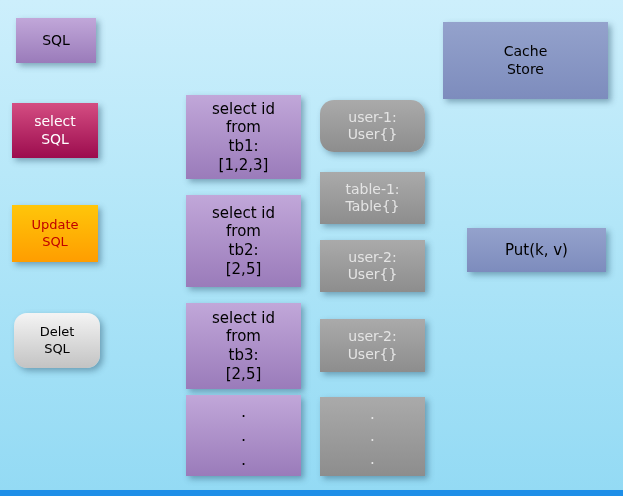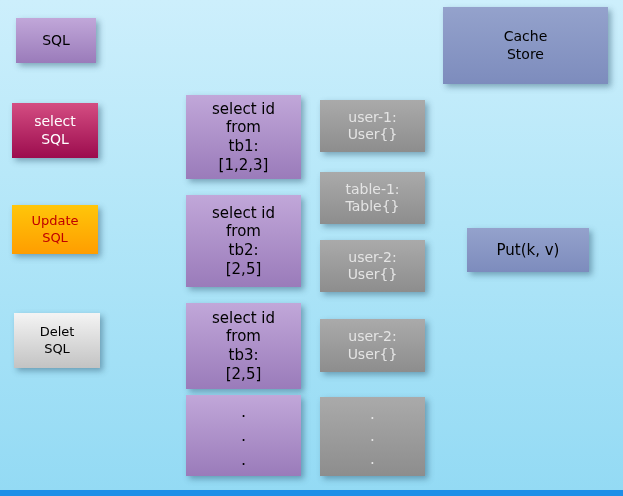--- a/index.html
+++ b/index.html
@@ -28,41 +28,41 @@
     .magenta    { background: linear-gradient(#d44d82, #9c0c4e); color: #fff; }
     .orange     { background: linear-gradient(#ffc60a, #ff9d00); color: #c00000; }
     .silver     { background: linear-gradient(#f4f4f4, #c3c3c3); color: #000; }
     .graybox    { background: linear-gradient(#aaaaaa, #8d8d8d); color: #e4e4e4; }
     .lru        { background: linear-gradient(#a2a2a2, #878787); color: #f2f2f2; }
     .periwinkle { background: linear-gradient(#94a2cc, #7d8cbd); color: #000; }
 
     
     .sql-box        { left: 16px;  top: 18px;  width: 80px;  height: 45px;  font-size: 14px; }
     .select-sql-box { left: 12px;  top: 103px; width: 86px;  height: 55px;  font-size: 14px; }
-    .update-sql-box { left: 12px;  top: 205px; width: 86px;  height: 49px;  font-size: 13px; }
-    .delete-sql-box { left: 14px;  top: 313px; width: 86px;  height: 55px;  font-size: 13px; }
+    .update-sql-box { left: 12px;  top: 205px; width: 86px;  height: 57px;  font-size: 13px; }
+    .delete-sql-box { left: 14px;  top: 313px; width: 86px;  height: 55px;  font-size: 13px; border-radius: 13px; }
 
     
     .lru-box { left: 210px; top: 24px;  width: 175px; height: 44px; font-size: 15px; }
     .query-1 { left: 186px; top: 95px;  width: 115px; height: 84px; font-size: 15px; }
     .query-2 { left: 186px; top: 195px; width: 115px; height: 92px; font-size: 15px; }
     .query-3 { left: 186px; top: 303px; width: 115px; height: 86px; font-size: 15px; }
     .query-dots { left: 186px; top: 395px; width: 115px; height: 81px; font-size: 16px; line-height: 1.5; }
 
     
-    .entry-1 { left: 320px; top: 100px; width: 105px; height: 52px; font-size: 14px; }
+    .entry-1 { left: 320px; top: 100px; width: 105px; height: 52px; font-size: 14px; border-radius: 14px; }
     .entry-2 { left: 320px; top: 172px; width: 105px; height: 52px; font-size: 14px; }
     .entry-3 { left: 320px; top: 240px; width: 105px; height: 52px; font-size: 14px; }
     .entry-4 { left: 320px; top: 319px; width: 105px; height: 53px; font-size: 14px; }
     .entry-dots { left: 320px; top: 397px; width: 105px; height: 79px; font-size: 15px; line-height: 1.5; }
 
     
-    .cache-store-box { left: 443px; top: 7px;   width: 165px; height: 77px; font-size: 14px; }
+    .cache-store-box { left: 443px; top: 22px;   width: 165px; height: 77px; font-size: 14px; }
     .op-get { left: 467px; top: 129px; width: 123px; height: 44px; font-size: 15px; }
-    .op-put { left: 467px; top: 228px; width: 122px; height: 44px; font-size: 15px; }
+    .op-put { left: 467px; top: 228px; width: 139px; height: 44px; font-size: 15px; }
     .op-del { left: 467px; top: 307px; width: 123px; height: 44px; font-size: 15px; }
 
     .bottom-bar {
       position: absolute;
       left: 0; bottom: 0;
       width: 100%; height: 6px;
       background: #1e8fe8;
     }
   </style>
 </head>

